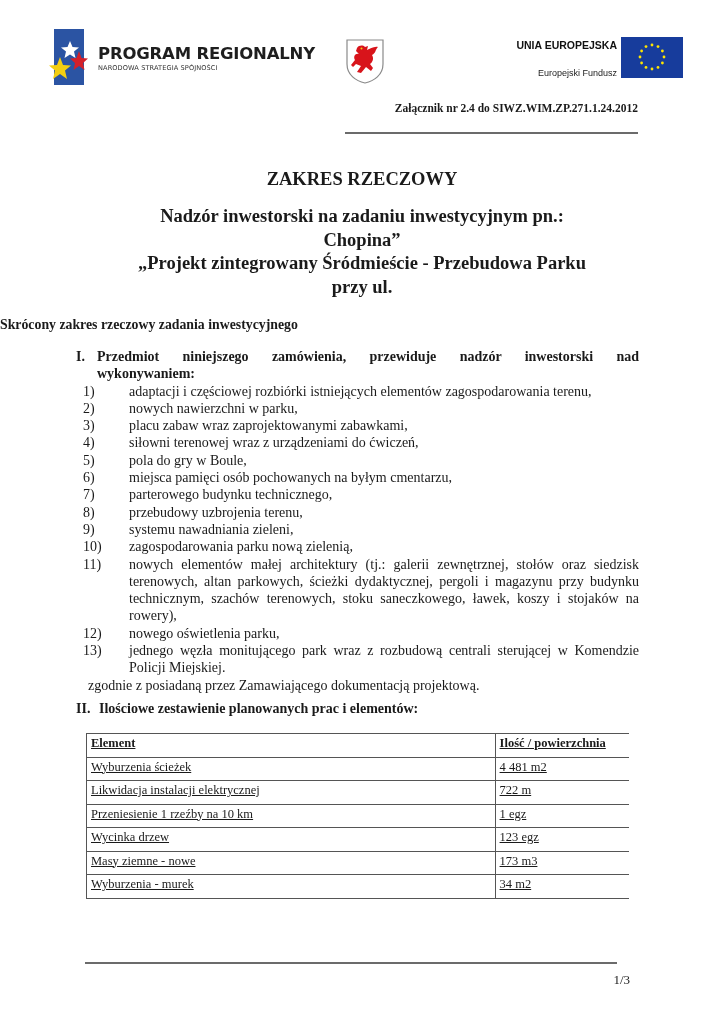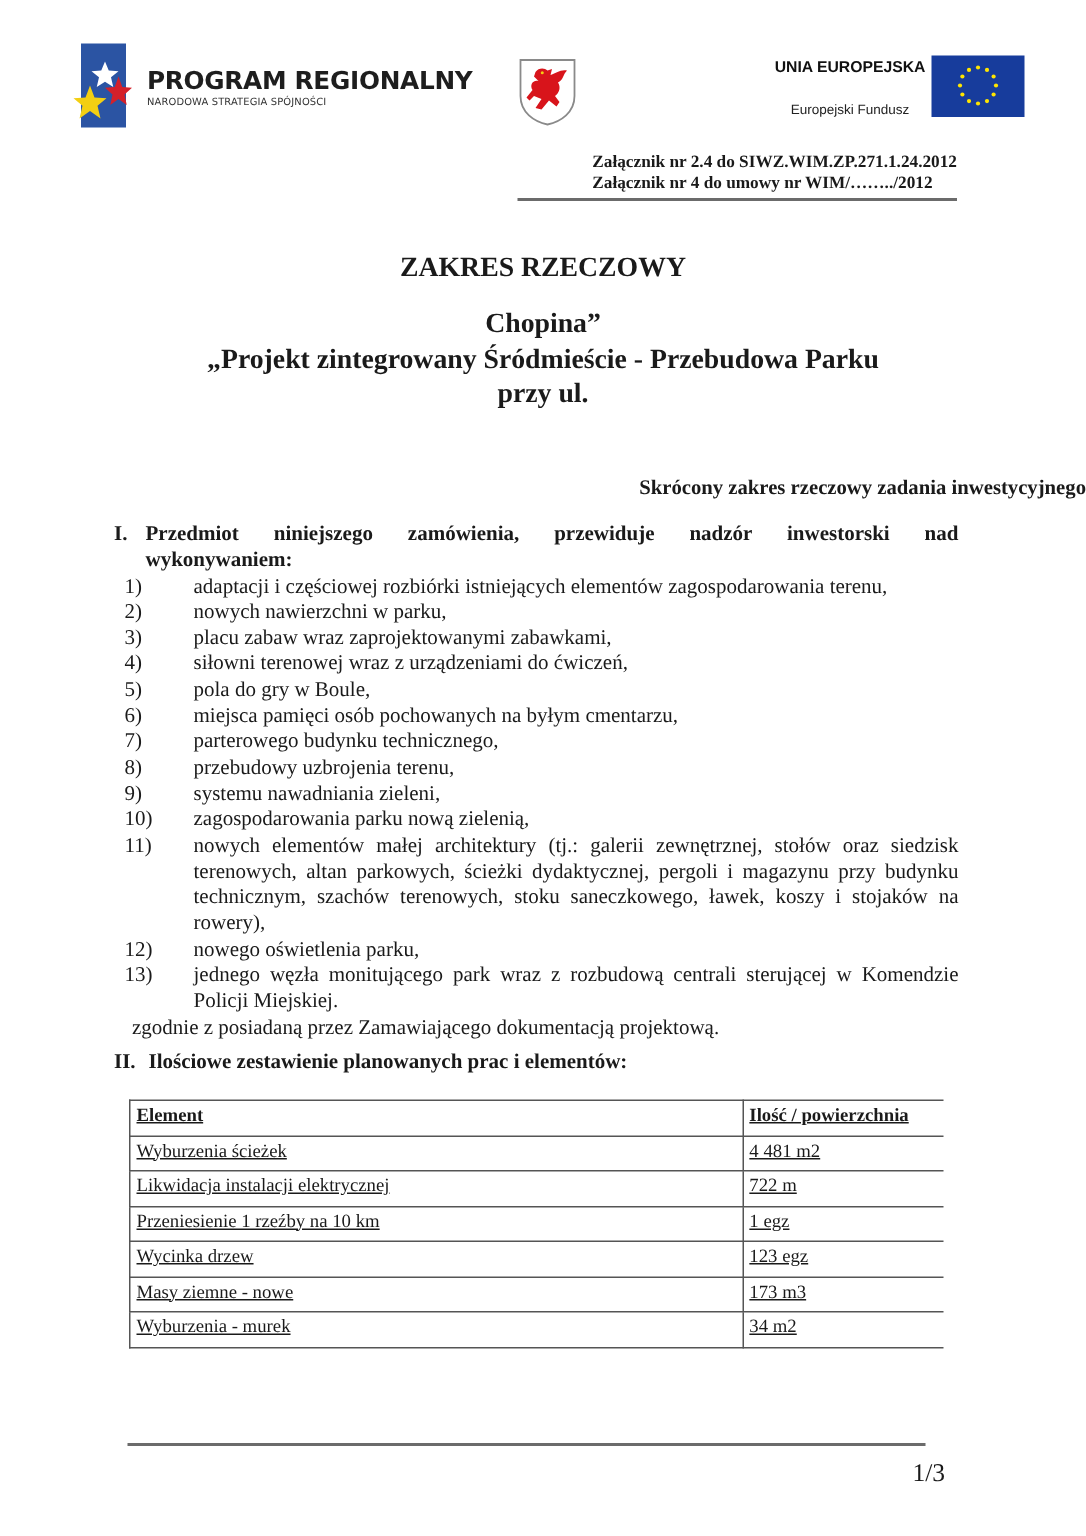--- a/index.html
+++ b/index.html
@@ -9,33 +9,33 @@
   
   .logo-pr { position: absolute; left: 44px; top: 27px; width: 250px; height: 62px; }
   .pr-flag { position: absolute; left: 10px; top: 2px; width: 30px; height: 56px; background: #2b54a3; }
   .pr-flag svg { position: absolute; left: -10px; top: 0; }
   .pr-text { position: absolute; left: 54px; top: 18px; }
   .pr-title { font-family: "DejaVu Sans", "Liberation Sans", sans-serif; font-weight: bold; font-size: 16.5px; letter-spacing: -0.2px; color: #1e1e1e; line-height: 18px; white-space: nowrap; }
   .pr-sub { font-family: "DejaVu Sans", "Liberation Sans", sans-serif; font-size: 6.6px; color: #333; line-height: 10px; white-space: nowrap; letter-spacing: 0.1px; }
 
   .crest { position: absolute; left: 345px; top: 38px; width: 40px; height: 46px; }
 
-  .eu-text { position: absolute; right: 107px; top: 38px; text-align: center; font-family: "Liberation Sans", "DejaVu Sans", sans-serif; }
+  .eu-text { position: absolute; right: 107px; top: 38px; text-align: right; font-family: "Liberation Sans", "DejaVu Sans", sans-serif; }
   .eu-title { font-weight: bold; font-size: 10.5px; color: #111; line-height: 14px; }
   .eu-sub { font-size: 9px; color: #222; line-height: 14px; margin-top: 14px; }
   .eu-flag { position: absolute; left: 621px; top: 37px; width: 62px; height: 41px; background: #173c9c; }
 
   
   .attach { position: absolute; right: 86px; top: 101px; text-align: left; font-weight: bold; font-size: 11.5px; line-height: 14px; }
   .attach-rule { position: absolute; left: 345px; top: 132px; width: 293px; height: 1.5px; background: #6b6b6b; }
 
   
   .doc-title { position: absolute; left: 0; width: 724px; top: 168px; text-align: center; font-weight: bold; font-size: 18.5px; line-height: 22px; }
   .doc-subtitle { position: absolute; left: 120px; width: 484px; top: 205px; text-align: center; font-weight: bold; font-size: 18.5px; line-height: 23.5px; }
-  .section-caption { position: absolute; left: 0; width: 724px; top: 316px; text-align: right; font-weight: bold; font-size: 13.8px; line-height: 18px; }
+  .section-caption { position: absolute; left: 0; width: 724px; top: 316px; text-align: left; font-weight: bold; font-size: 13.8px; line-height: 18px; }
 
   
   .sec { position: absolute; left: 76px; width: 563px; font-size: 14px; line-height: 17.3px; }
   .sec1 { top: 348px; }
   .sec-head { display: flex; font-weight: bold; }
   .sec-num { width: 21px; flex: none; }
   .sec-head-text { flex: 1; text-align: justify; text-align-last: left; }
   .sec-head-text .justline { display: block; text-align: justify; text-align-last: justify; }
   .items { margin-left: 7px; }
   .item { display: flex; }
@@ -49,21 +49,21 @@
 
   .table { position: absolute; left: 86px; top: 733px; width: 543px; border-collapse: collapse; font-size: 12.5px; }
   .table td, .table th { border-top: 1.4px solid #555; border-bottom: 1.4px solid #555; padding: 2px 3px 2px 4px; text-align: left; vertical-align: top; line-height: 15px; font-weight: normal; }
   .table th { font-weight: bold; }
   .table .c1 { width: 409px; border-left: 1.4px solid #555; border-right: 1.4px solid #555; }
   .table .c2 { width: 134px; }
   .table tr { height: 23.5px; text-decoration: underline; }
 
   
   .foot-rule { position: absolute; left: 85px; top: 962px; width: 532px; height: 1.5px; background: #6b6b6b; }
-  .page-num { position: absolute; right: 94px; top: 972px; font-size: 17px; }
+  .page-num { position: absolute; right: 94px; top: 972px; font-size: 13px; }
 </style>
 </head>
 <body>
 
 <div class="logo-pr">
   <div class="pr-flag">
     <svg width="44" height="56" viewBox="0 0 44 56">
       <polygon points="26,12 28.5,18 35,18.5 30,22.5 31.5,29 26,25.5 20.5,29 22,22.5 17,18.5 23.5,18" fill="#ffffff"></polygon>
       <polygon points="35,22 37.5,29 44,29.5 39,34 40.5,41 35,37 29.5,41 31,34 26,29.5 32.5,29" fill="#d4202a"></polygon>
       <polygon points="16,28 19,36 27,36.5 21,41.5 23,50 16,45 9,50 11,41.5 5,36.5 13,36" fill="#f3cf12"></polygon>
@@ -101,26 +101,26 @@
         <circle cx="20.6" cy="26" r="1.4"></circle>
       <circle cx="19" cy="20" r="1.4"></circle>
         <circle cx="20.6" cy="14" r="1.4"></circle>
         <circle cx="25" cy="9.6" r="1.4"></circle>
     </g>
   </svg>
 </div>
 
 <div class="attach">
   <div>Załącznik nr 2.4 do SIWZ.WIM.ZP.271.1.24.2012</div>
-  <div>Załącznik nr 4 do umowy nr WIM/……../2012</div>
 </div>
 <div class="attach-rule"></div>
 
 <div class="doc-title">ZAKRES RZECZOWY</div>
 <div class="doc-subtitle">
+  <div>Nadzór inwestorski na zadaniu inwestycyjnym pn.:</div>
   <div>Chopina”</div>
   <div>„Projekt zintegrowany Śródmieście - Przebudowa Parku przy ul.</div>
 </div>
 <div class="section-caption">Skrócony zakres rzeczowy zadania inwestycyjnego</div>
 
 <div class="sec sec1">
   <div class="sec-head">
     <span class="sec-num">I.</span>
     <span class="sec-head-text">
       <span class="justline">Przedmiot niniejszego zamówienia, przewiduje nadzór inwestorski nad</span>

